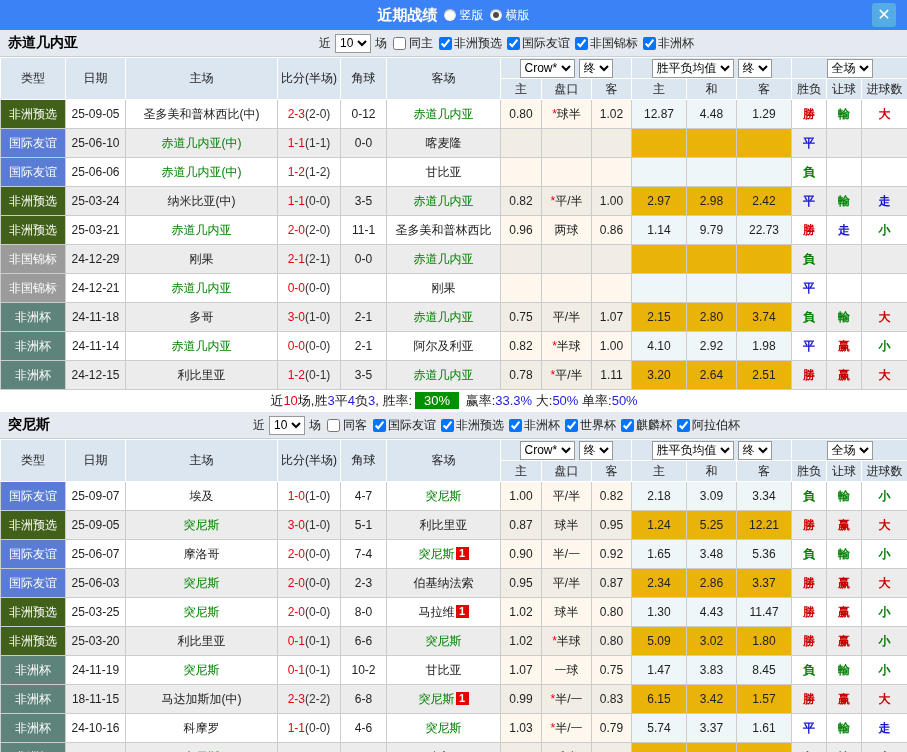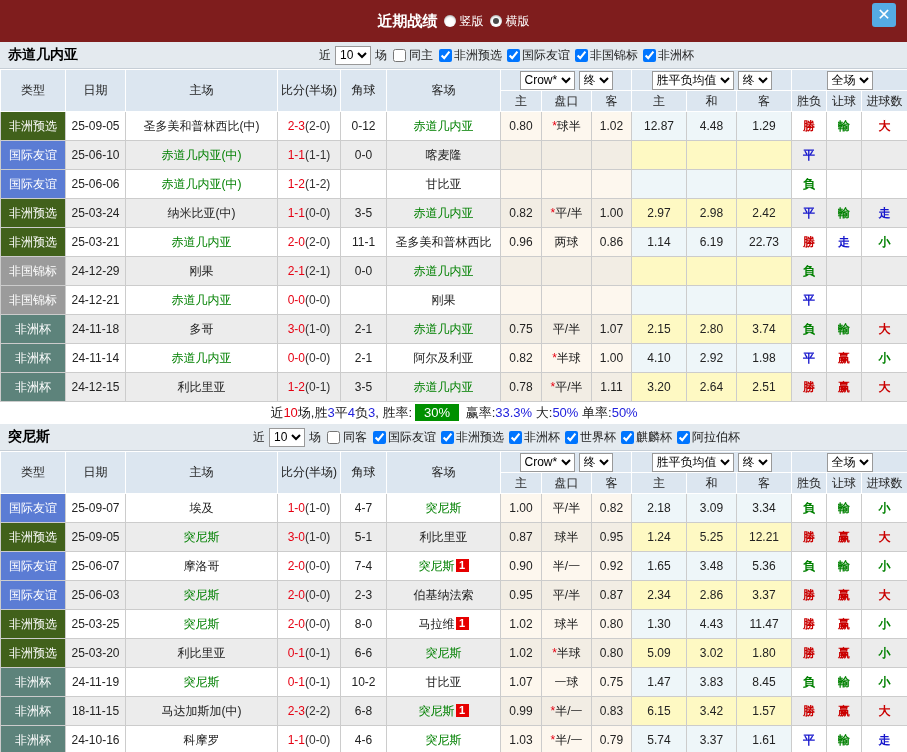--- a/index.html
+++ b/index.html
@@ -1,18 +1,18 @@
 <!DOCTYPE html>
 <html><head>
 <meta charset="utf-8">
 <style>
   html,body{margin:0;padding:0;}
   body{width:907px;height:752px;background:#fff;font-family:"Liberation Sans","DejaVu Sans",sans-serif;font-size:12px;color:#222;overflow:hidden;}
   
-  .topbar{height:42px;background:#7f1d1d;position:relative;display:flex;align-items:center;justify-content:center;color:#fff;}
+  .topbar{height:30px;background:#3b82f6;position:relative;display:flex;align-items:center;justify-content:center;color:#fff;}
   .topbar-title{font-weight:bold;font-size:15px;}
   .radio-wrap{display:inline-flex;align-items:center;margin-left:6px;font-size:12px;cursor:pointer;}
   .radio-dot{width:12px;height:12px;border-radius:50%;background:#fff;box-shadow:inset 0 1px 2px rgba(0,0,0,.35);display:inline-block;margin-right:4px;position:relative;}
   .radio-wrap.checked .radio-dot::after{content:"";position:absolute;left:3px;top:3px;width:6px;height:6px;border-radius:50%;background:#4a4a4a;}
   .close-btn{position:absolute;right:11px;top:3px;width:24px;height:24px;background:#55abe4;color:#fff;font-weight:bold;text-align:center;line-height:23px;border-radius:3px;font-size:16px;cursor:pointer;}
   
   .section-head{height:26px;background:#e4eaef;border-bottom:1px solid #c6ced6;display:flex;align-items:center;position:relative;}
   .team-name{font-weight:bold;font-size:14px;margin-left:8px;color:#000;}
   .filter{position:absolute;display:flex;align-items:center;font-size:12px;color:#222;white-space:nowrap;}
   .filter select{font-size:12px;height:19px;border:1px solid #999;background:#fff;margin:0 3px;}
@@ -20,21 +20,21 @@
   .filter input[type=checkbox]{width:13px;height:13px;margin:0 2px 0 5px;vertical-align:-2px;}
   .filter .same-box{margin-left:10px;}
   
   table{border-collapse:collapse;width:907px;table-layout:fixed;}
   th{background:#dce6f0;border:1px solid #fff;font-weight:normal;color:#222;font-size:12px;height:20px;padding:0;overflow:hidden;}
   th .sel-row{display:flex;align-items:center;justify-content:center;gap:4px;}
   th select{font-size:12px;height:19px;border:1px solid #999;background:#fff;}
   td{border:1px solid #ccc;text-align:center;height:28px;padding:0;overflow:hidden;white-space:nowrap;font-size:12px;color:#222;}
   tr.even td{background:#ececec;}
   td.cream{background:#fdf7ee;} tr.even td.cream{background:#f2ede4;}
-  td.lblue{background:#eef6f9;} tr.even td.lblue{background:#fef9c3;}
+  td.lblue{background:#eef6f9;} tr.even td.lblue{background:#eab308;}
   td.type{color:#fff;}
   .score-main{color:#e60012;} .score-half{color:#333;}
   .team-green{color:#008000;}
   .c-r{color:#c90000;font-weight:bold;} .c-b{color:#1515cc;font-weight:bold;} .c-g{color:#008000;font-weight:bold;}
   .star{color:#e60012;}
   .badge1{display:inline-block;background:#e60000;color:#fff;font-size:11px;font-weight:bold;width:13px;height:13px;line-height:13px;margin-left:1px;vertical-align:1px;}
   .summary-td{height:22px;border:none !important;background:#fff;text-align:center;font-size:13px;}
   .sum-red{color:#e60012;} .sum-blue{color:#2222dd;}
   .pct-badge{background:#009000;color:#fff;padding:1px 9px;margin:0 3px;display:inline-block;}
 </style>
@@ -202,21 +202,21 @@
           <td class="type" style="background:#41611b">非洲预选</td>
           <td>25-03-21</td>
           <td><span class="team-green">赤道几内亚</span></td>
           <td><span class="score-main">2-0</span><span class="score-half">(2-0)</span></td>
           <td>11-1</td>
           <td><span class="">圣多美和普林西比</span></td>
           <td class="cream">0.96</td>
           <td class="cream">两球</td>
           <td class="cream">0.86</td>
           <td class="lblue">1.14</td>
-          <td class="lblue">6.19</td>
+          <td class="lblue">9.79</td>
           <td class="lblue">22.73</td>
           <td class="c-r">勝</td>
           <td class="c-b">走</td>
           <td class="c-g">小</td>
         </tr>
         <tr class="even">
           <td class="type" style="background:#9b9b9b">非国锦标</td>
           <td>24-12-29</td>
           <td><span class="">刚果</span></td>
           <td><span class="score-main">2-1</span><span class="score-half">(2-1)</span></td>

